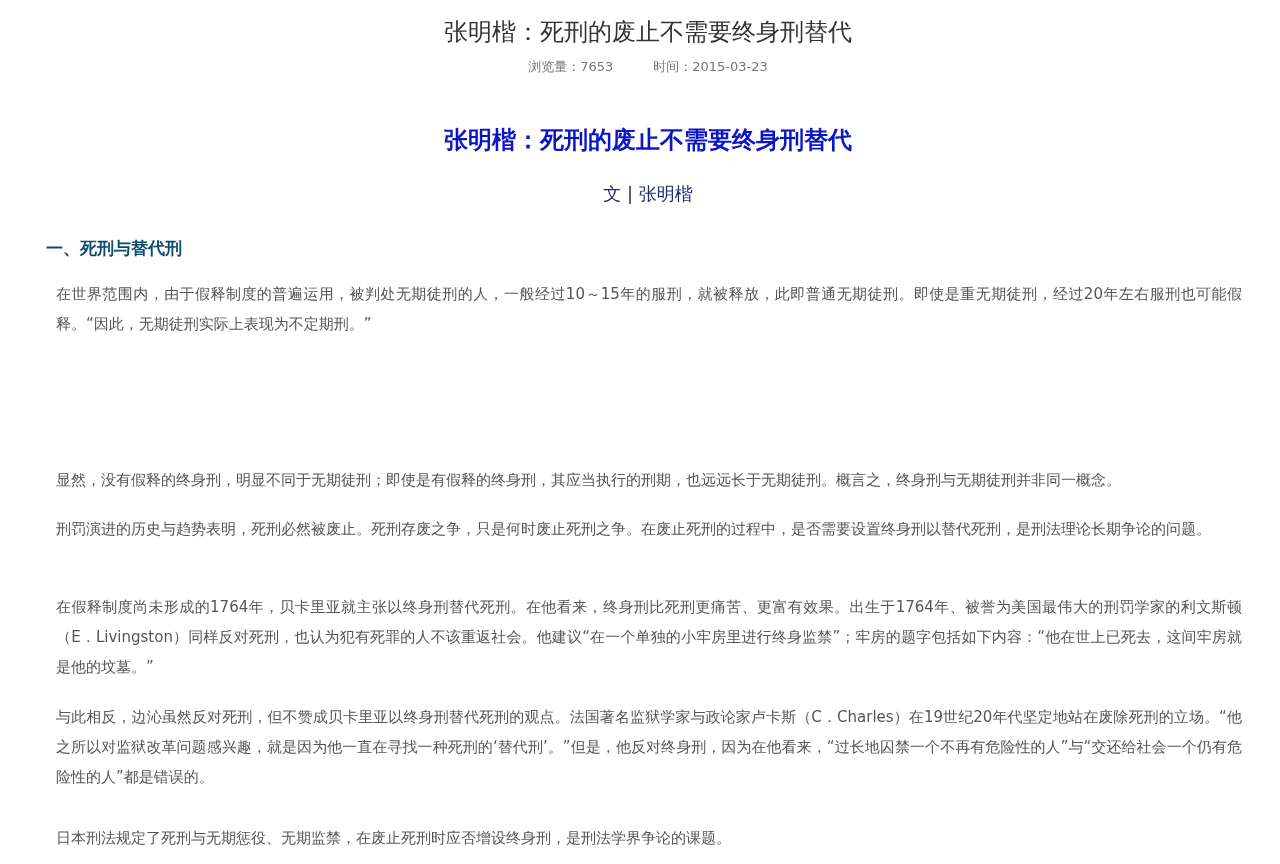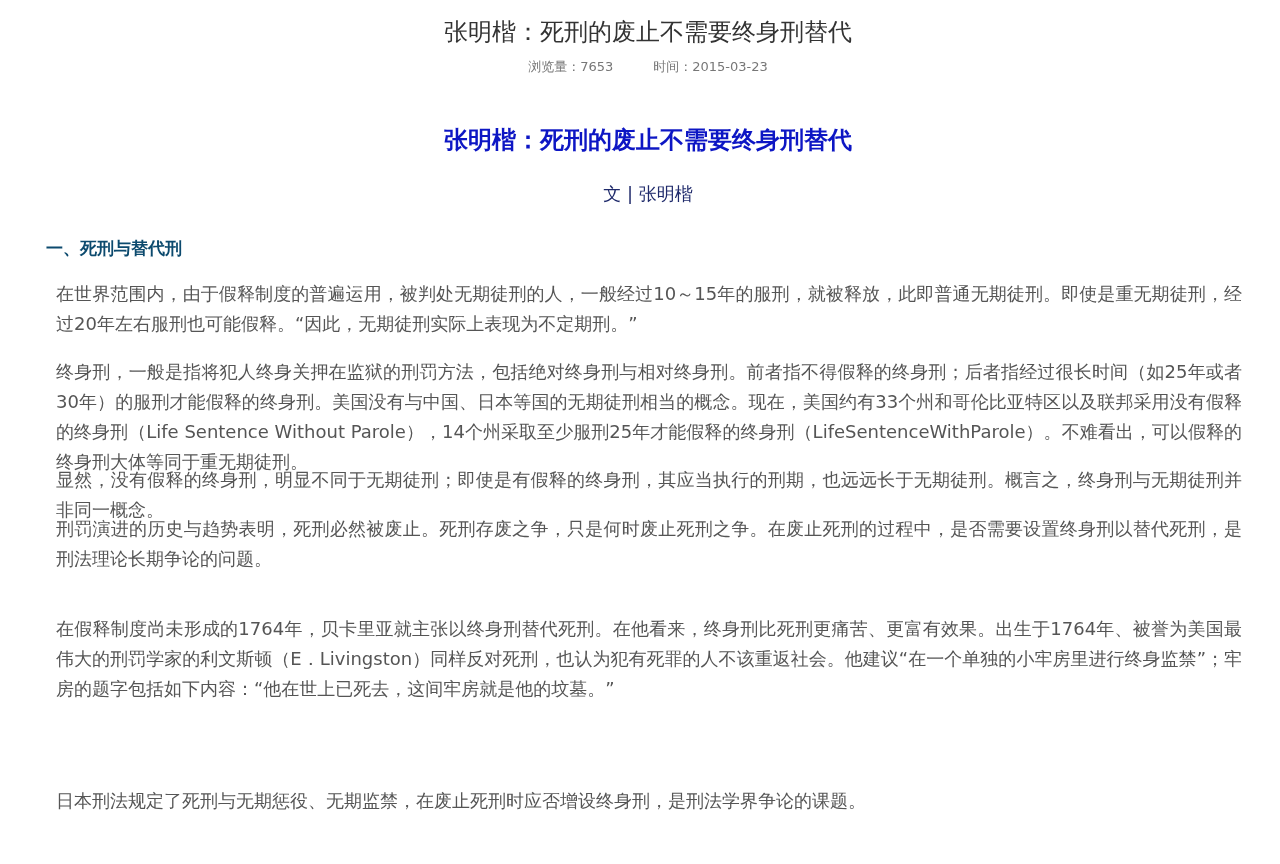--- a/index.html
+++ b/index.html
@@ -71,52 +71,52 @@
       font-size: 17px;
       font-weight: bold;
       color: #0c4a6e;
       line-height: 26px;
       margin: 4px;
     }
     .para {
       position: absolute;
       left: 56px;
       width: 1186px;
-      font-size: 18px;
+      font-size: 15px;
       color: #555555;
       line-height: 30px;
       margin: 0;
       text-align: justify;
       letter-spacing: 0;
     }
     .p1 { top: 279px; }
     .p2 { top: 357px; }
     .p3 { top: 465px; }
     .p4 { top: 514px; }
-    .p5 { top: 614px; }
+    .p5 { top: 592px; }
     .p6 { top: 702px; }
-    .p7 { top: 786px; }
+    .p7 { top: 823px; }
   </style>
 </head>
 <body>
 
 <div class="page">
 
   <h1 class="page-title">张明楷：死刑的废止不需要终身刑替代</h1>
 
   <div class="meta">
     <span class="meta-item"><span>浏览量：</span><span>7653</span></span><span class="meta-gap"></span><span class="meta-item"><span>时间：</span><span>2015-03-23</span></span>
   </div>
 
   <h2 class="article-title">张明楷：死刑的废止不需要终身刑替代</h2>
 
   <div class="byline">文 | 张明楷</div>
 
   <h3 class="section-heading">一、死刑与替代刑</h3>
 
   <p class="para p1">在世界范围内，由于假释制度的普遍运用，被判处无期徒刑的人，一般经过10～15年的服刑，就被释放，此即普通无期徒刑。即使是重无期徒刑，经过20年左右服刑也可能假释。“因此，无期徒刑实际上表现为不定期刑。”</p>
-  <p class="para p2">终身刑，一般是指将犯人终身关押在监狱的刑罚方法，包括绝对终身刑与相对终身刑。前者指不得假释的终身刑；后者指经过很长时间（如25年或者30年）的服刑才能假释的终身刑。美国没有与中国、日本等国的无期徒刑相当的概念。现在，美国约有33个州和哥伦比亚特区以及联邦采用没有假释的终身刑（Life Sentence Without Parole），14个州采取至少服刑25年才能假释的终身刑（LifeSentenceWithParole）。不难看出，可以假释的终身刑大体等同于重无期徒刑。</p>
   <p class="para p4">刑罚演进的历史与趋势表明，死刑必然被废止。死刑存废之争，只是何时废止死刑之争。在废止死刑的过程中，是否需要设置终身刑以替代死刑，是刑法理论长期争论的问题。</p>
   <p class="para p3">显然，没有假释的终身刑，明显不同于无期徒刑；即使是有假释的终身刑，其应当执行的刑期，也远远长于无期徒刑。概言之，终身刑与无期徒刑并非同一概念。</p>
   <p class="para p5">在假释制度尚未形成的1764年，贝卡里亚就主张以终身刑替代死刑。在他看来，终身刑比死刑更痛苦、更富有效果。出生于1764年、被誉为美国最伟大的刑罚学家的利文斯顿（E．Livingston）同样反对死刑，也认为犯有死罪的人不该重返社会。他建议“在一个单独的小牢房里进行终身监禁”；牢房的题字包括如下内容：“他在世上已死去，这间牢房就是他的坟墓。”</p>
+  <p class="para p6">与此相反，边沁虽然反对死刑，但不赞成贝卡里亚以终身刑替代死刑的观点。法国著名监狱学家与政论家卢卡斯（C．Charles）在19世纪20年代坚定地站在废除死刑的立场。“他之所以对监狱改革问题感兴趣，就是因为他一直在寻找一种死刑的‘替代刑’。”但是，他反对终身刑，因为在他看来，“过长地囚禁一个不再有危险性的人”与“交还给社会一个仍有危险性的人”都是错误的。</p>
   <p class="para p7">日本刑法规定了死刑与无期惩役、无期监禁，在废止死刑时应否增设终身刑，是刑法学界争论的课题。</p>
 
 </div>
 
 </body></html>

